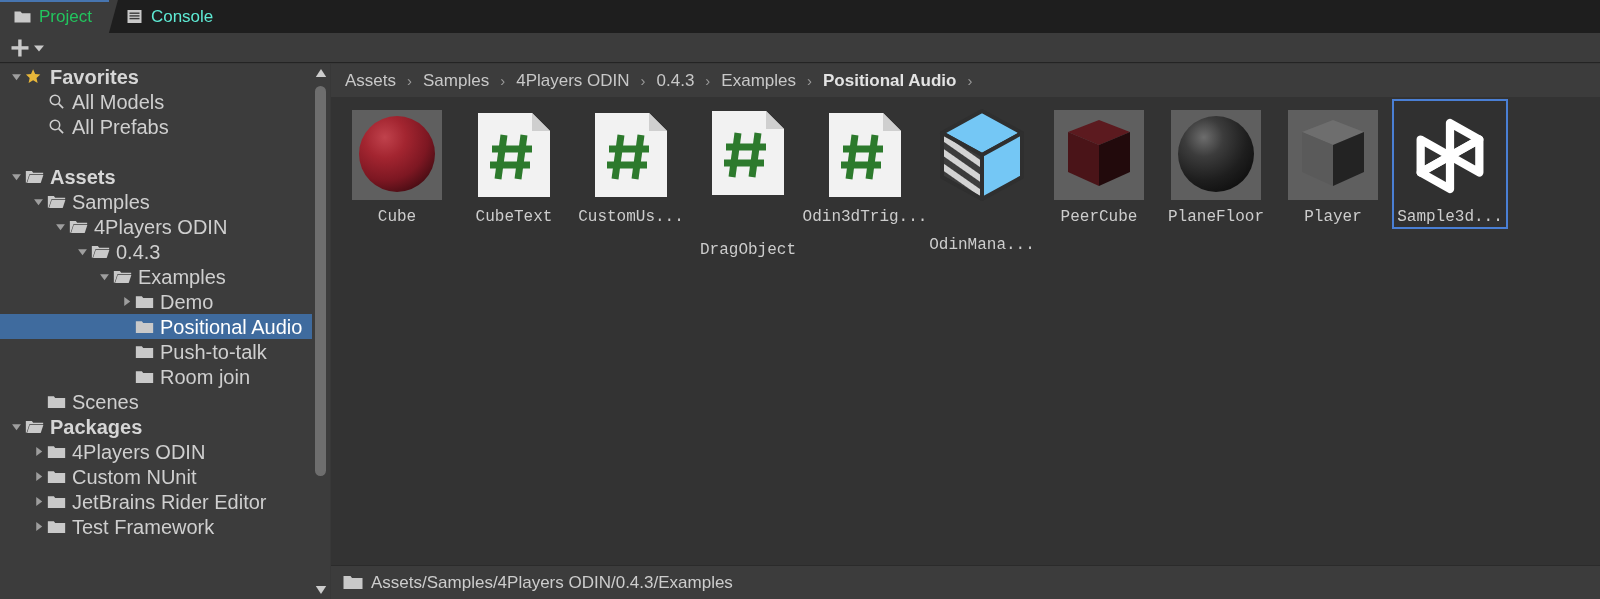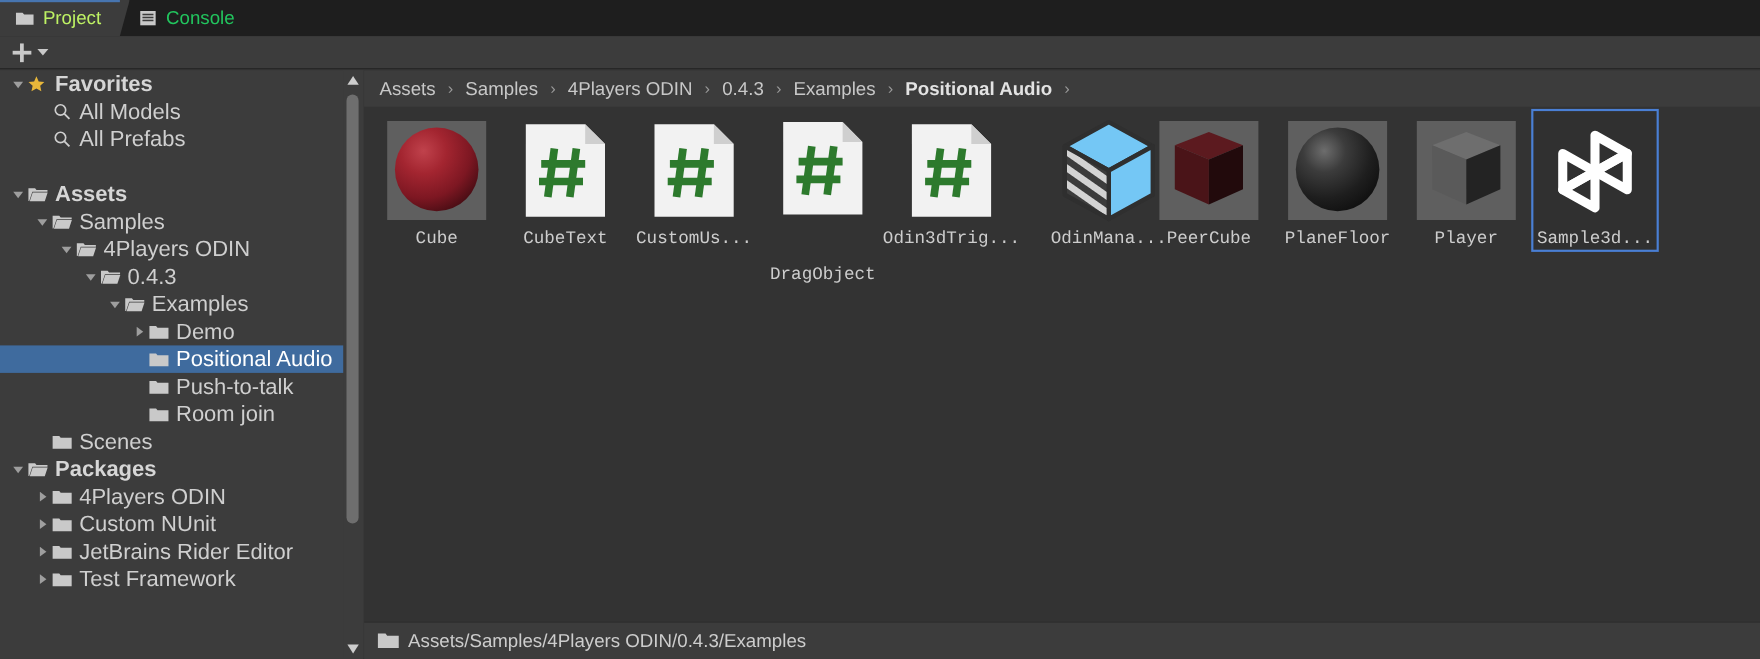--- a/index.html
+++ b/index.html
@@ -16,29 +16,29 @@
     position: absolute; left: 0; top: 0; width: 1600px; height: 33px;
     background: #1e1e1e;
     display: flex; align-items: flex-end;
   }
   .tab {
     height: 33px; display: flex; align-items: center; gap: 8px;
     padding: 0 20px 0 14px; position: relative;
     font-size: 17px; color: #b9b9b9; white-space: nowrap;
   }
   .tab.active {
-    background: #3c3c3c; color: #bef264;
+    background: #3c3c3c; color: #22c55e;
     clip-path: polygon(0 0, 100% 0, calc(100% - 9px) 100%, 0 100%);
     padding-right: 26px;
   }
   .tab.active::before {
     content: ""; position: absolute; left: 0; top: 0; right: 9px; height: 2px;
     background: #4775b0;
   }
-  .tab.inactive { background: transparent; color: #22c55e; margin-left: -6px; }
+  .tab.inactive { background: transparent; color: #5eead4; margin-left: -6px; }
   .tab-ico { width: 17px; height: 15px; flex: none; }
 
   
   .toolbar {
     position: absolute; left: 0; top: 33px; width: 1600px; height: 30px;
     background: #3c3c3c; border-bottom: 1px solid #242424;
   }
   .plus-btn {
     position: absolute; left: 9px; top: 4px; width: 22px; height: 22px;
     display: flex; align-items: center; justify-content: center;
@@ -531,21 +531,21 @@
               <g stroke="#2d7a2d" stroke-width="7" stroke-linecap="butt">
                 <line x1="30" y1="26" x2="24" y2="70"></line>
                 <line x1="50" y1="26" x2="44" y2="70"></line>
                 <line x1="18" y1="40" x2="58" y2="40"></line>
                 <line x1="16" y1="56" x2="56" y2="56"></line>
               </g>
             </svg>
           </div>
           <div class="cell-label">Odin3dTrig...</div>
         </div>
-        <div class="cell" style="left: 619px; top: 2px;">
+        <div class="cell" style="left: 593px; top: 2px; gap: 28px;">
           <div class="thumb-wrap">
             <svg viewBox="0 0 92 96" width="92" height="96">
               <defs>
                 <pattern id="stripes" width="12" height="12" patternUnits="userSpaceOnUse" patternTransform="rotate(-55)">
                   <rect width="12" height="12" fill="#3c3c3c"></rect>
                   <rect width="6" height="12" fill="#d3d3d3"></rect>
                 </pattern>
               </defs>
               <path d="M46 4 L86 26 L46 48 L6 26 Z" fill="#74c7f5" stroke="#2f2f2f" stroke-width="4" stroke-linejoin="round"></path>
               <path d="M46 48 L86 26 L86 70 L46 92 Z" fill="#74c7f5" stroke="#2f2f2f" stroke-width="4" stroke-linejoin="round"></path>

